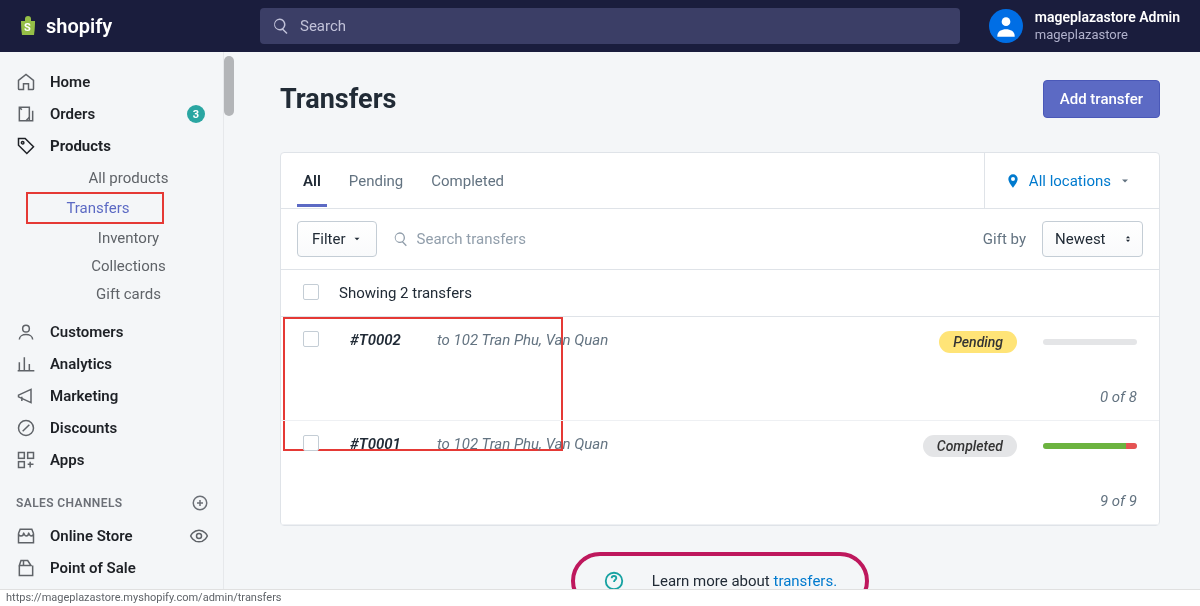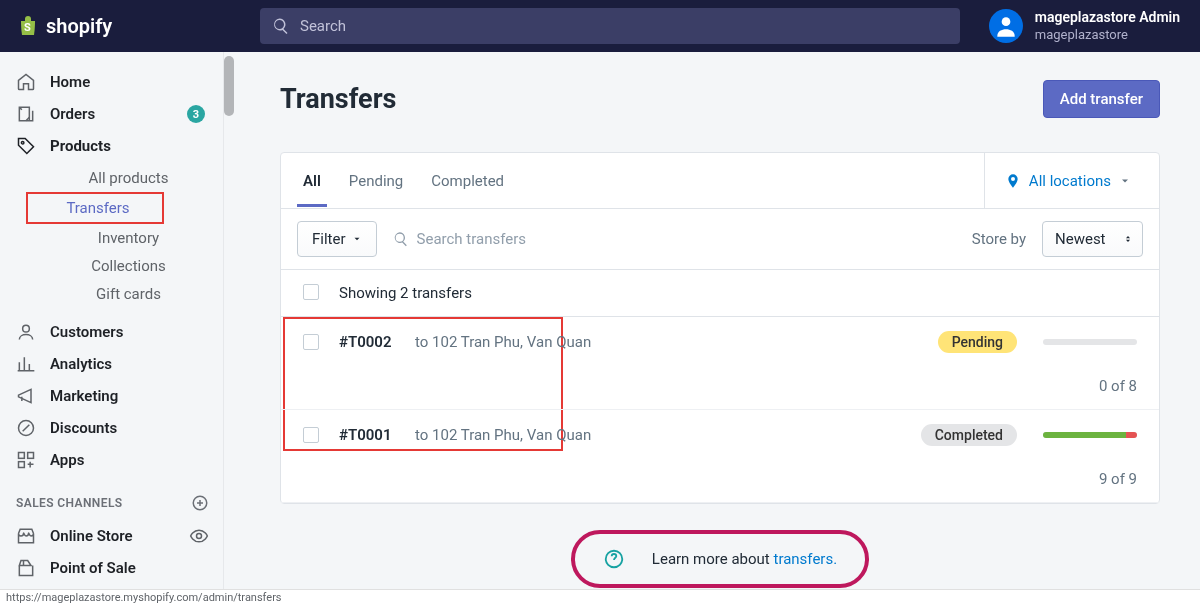--- a/index.html
+++ b/index.html
@@ -64,21 +64,21 @@
 .search-transfers input { border: none; outline: none; font-size: 15px; flex: 1; color: #212b36; }
 .search-transfers input::placeholder { color: #919eab; }
 .sort-label { color: #637381; font-size: 15px; }
 .sort-select { border: 1px solid #c4cdd5; border-radius: 4px; padding: 8px 36px 8px 12px; font-size: 15px; color: #212b36; background: linear-gradient(#fff, #f9fafb); cursor: pointer; appearance: none; position: relative; }
 .sort-wrap { position: relative; }
 .sort-wrap svg { position: absolute; right: 10px; top: 11px; width: 10px; height: 14px; fill: #212b36; pointer-events: none; }
 
 .summary { display: flex; gap: 20px; padding: 14px 22px; border-top: 1px solid #dfe3e8; border-bottom: 1px solid #dfe3e8; font-size: 15px; color: #212b36; }
 .checkbox { width: 16px; height: 16px; border: 1px solid #c4cdd5; border-radius: 2px; background: #fff; cursor: pointer; }
 
-.row { display: flex; align-items: center; gap: 20px; padding: 14px 22px; border-bottom: 1px solid #eef0f3; font-size: 15px; position: relative; flex-wrap: wrap; }
+.row { display: flex; align-items: flex-start; gap: 31px; padding: 14px 22px; border-bottom: 1px solid #eef0f3; font-size: 15px; position: relative; flex-wrap: wrap; font-style: italic; }
 .row + .row { }
 .tid { font-weight: 600; color: #212b36; min-width: 56px; }
 .tdest { color: #637381; }
 .row-right { margin-left: auto; display: flex; align-items: center; gap: 26px; }
 .pill { padding: 3px 14px; border-radius: 14px; font-size: 14px; font-weight: 500; }
 .pill.pending { background: #ffe477; color: #333; }
 .pill.completed { background: #e4e5e7; color: #333; }
 .progress { width: 94px; height: 6px; border-radius: 3px; background: #e4e5e7; position: relative; overflow: hidden; }
 .progress .bar-green { position: absolute; left:0; top:0; height:100%; background: #6cb33f; }
 .progress .bar-red { position: absolute; right:0; top:0; height:100%; background: #e55353; }
@@ -260,21 +260,21 @@
           <svg viewBox="0 0 24 24">
               <path d="M6 9l6 6 6-6z"></path>
             </svg>
         </button>
         <div class="search-transfers">
           <svg viewBox="0 0 24 24">
               <path d="M10 2a8 8 0 015.3 13.9l5.4 5.4-1.4 1.4-5.4-5.4A8 8 0 1110 2zm0 2a6 6 0 100 12 6 6 0 000-12z"></path>
             </svg>
           <input placeholder="Search transfers" style="">
         </div>
-        <span class="sort-label">Store by</span>
+        <span class="sort-label">Gift by</span>
         <div class="sort-wrap">
           <select class="sort-select">
             <option>Newest</option>
           </select>
           <svg viewBox="0 0 24 24">
               <path d="M7 10l5-5 5 5zM7 14l5 5 5-5z"></path>
             </svg>
         </div>
       </div>
 

